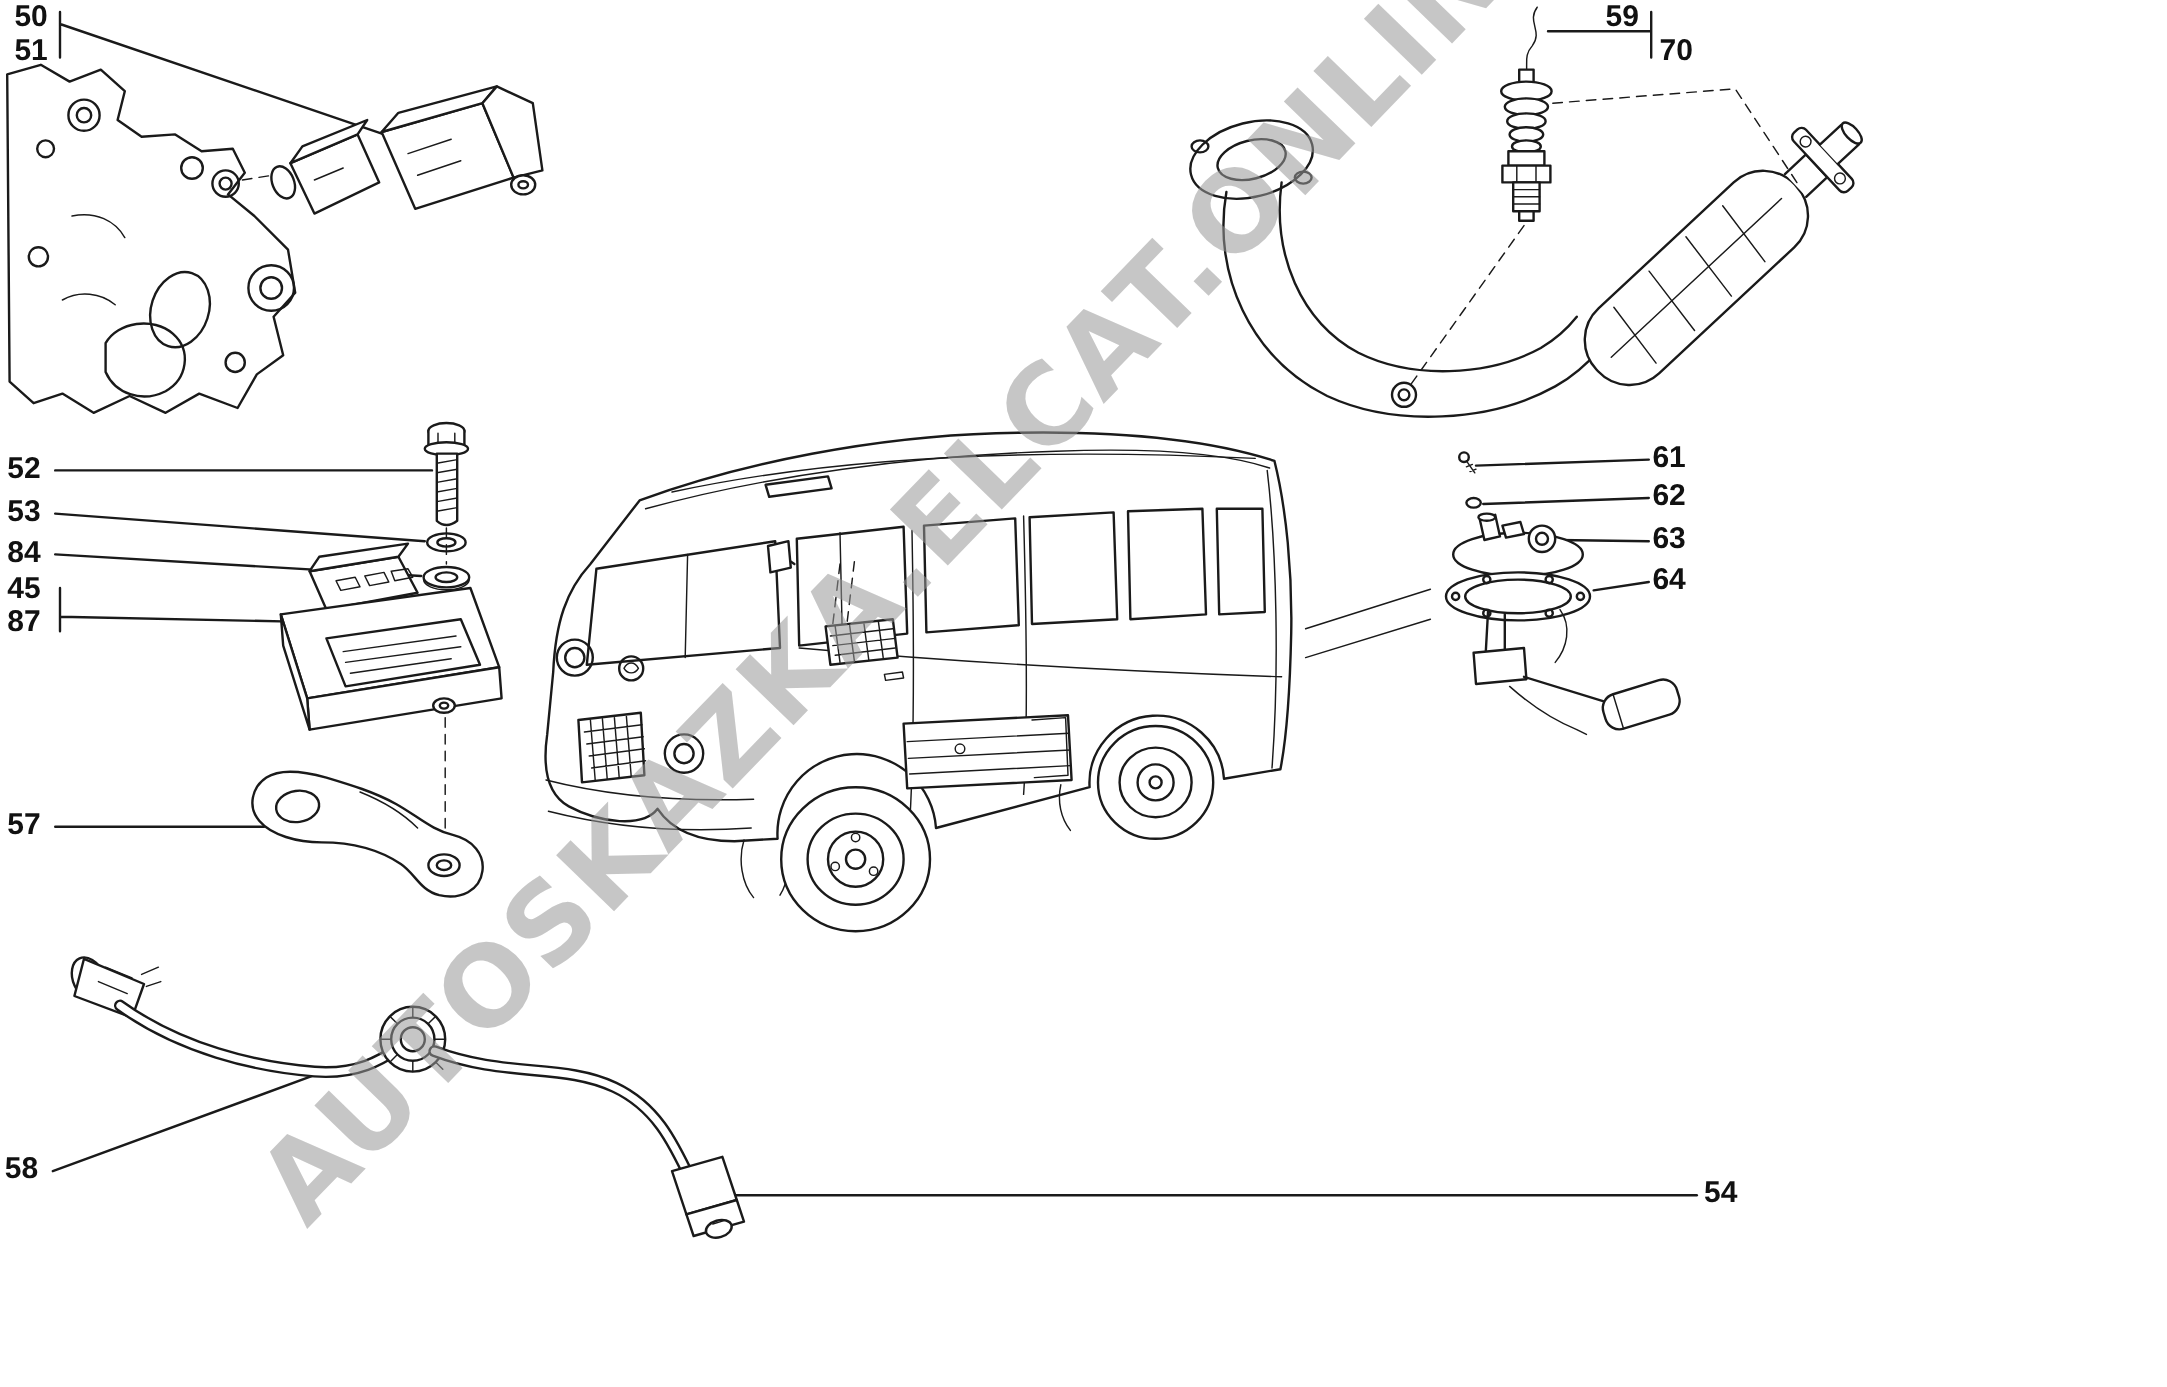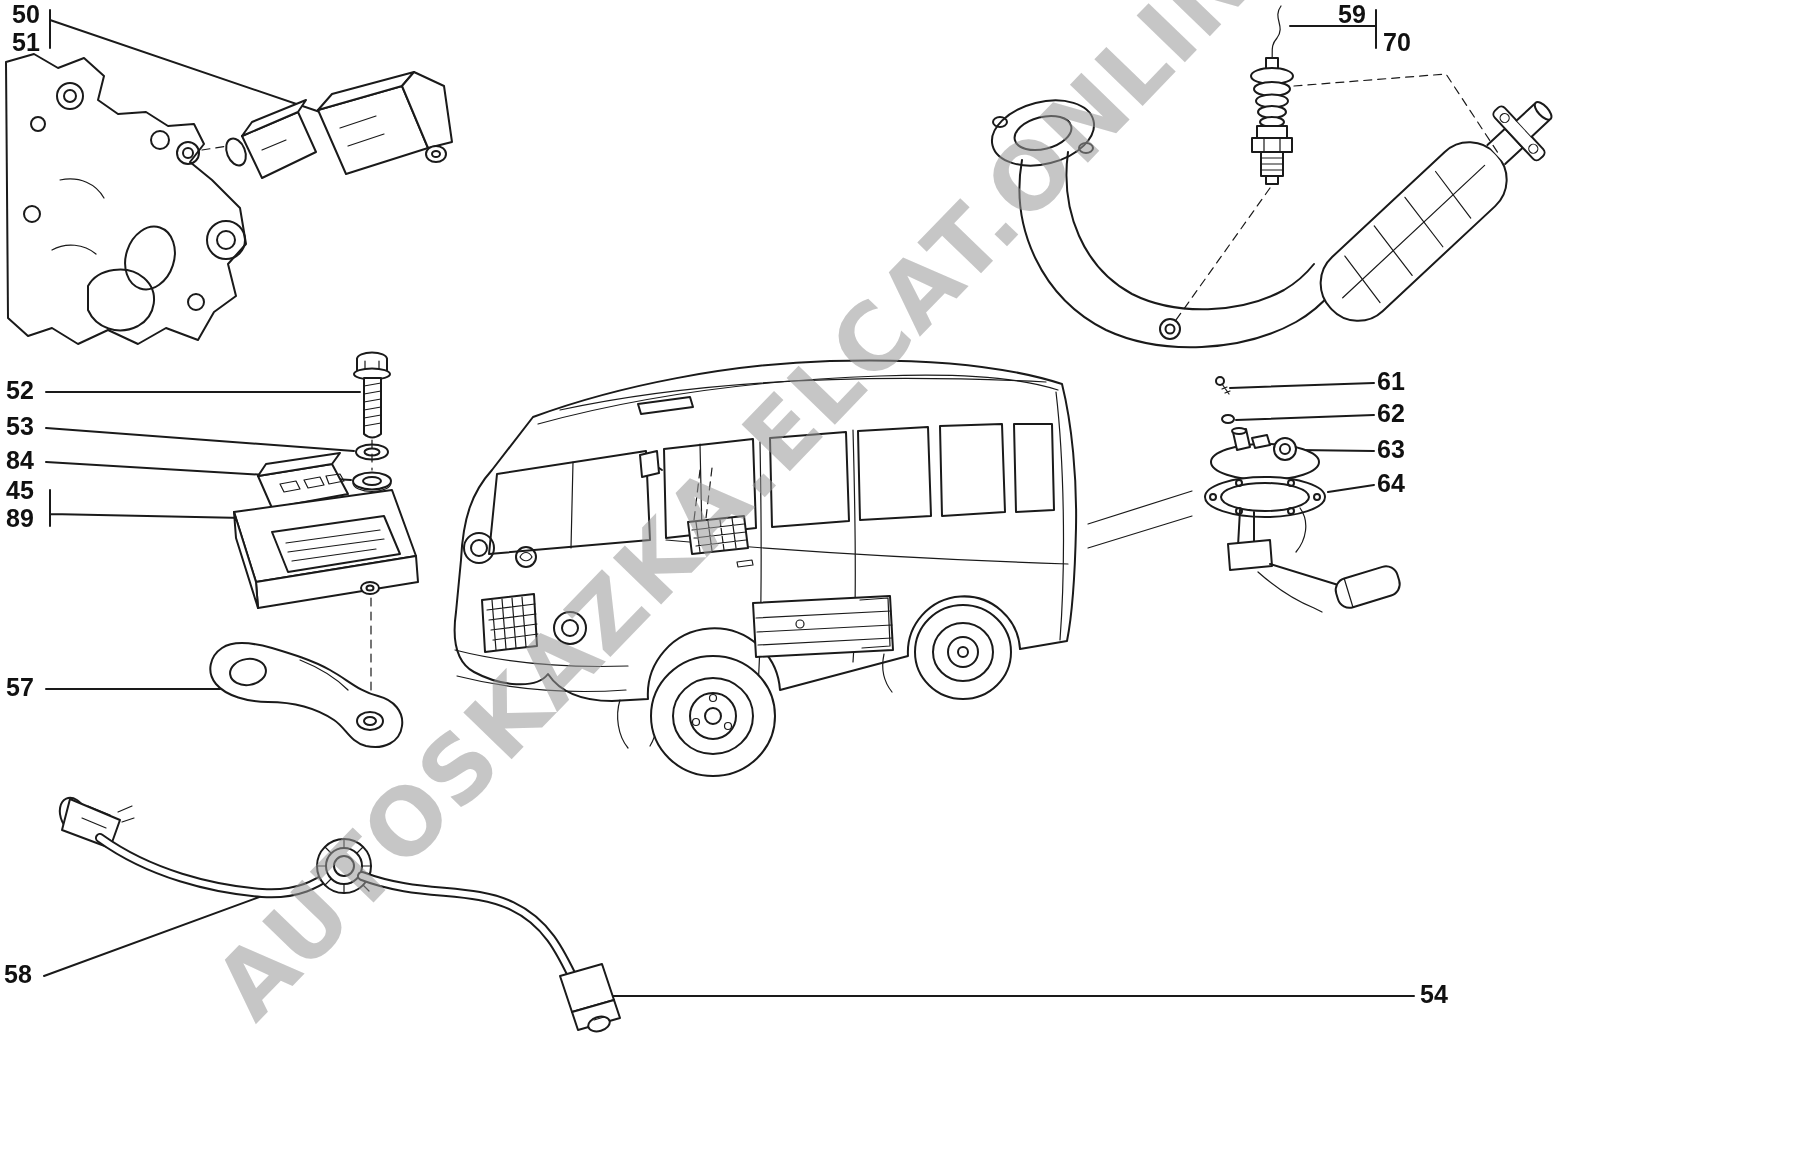--- a/index.html
+++ b/index.html
@@ -289,21 +289,21 @@
 </svg>
 
 <div class="watermark">AUTOSKAZKA.ELCAT.ONLINE</div>
 
 <div class="callout" style="left:12px;top:2px">50</div>
 <div class="callout" style="left:12px;top:30px">51</div>
 <div class="callout" style="left:6px;top:378px">52</div>
 <div class="callout" style="left:6px;top:414px">53</div>
 <div class="callout" style="left:6px;top:448px">84</div>
 <div class="callout" style="left:6px;top:478px">45</div>
-<div class="callout" style="left:6px;top:506px">89</div>
+<div class="callout" style="left:6px;top:506px">87</div>
 <div class="callout" style="left:6px;top:675px">57</div>
 <div class="callout" style="left:4px;top:962px">58</div>
 <div class="callout" style="left:1338px;top:2px">59</div>
 <div class="callout" style="left:1383px;top:30px">70</div>
 <div class="callout" style="left:1377px;top:369px">61</div>
 <div class="callout" style="left:1377px;top:401px">62</div>
 <div class="callout" style="left:1377px;top:437px">63</div>
 <div class="callout" style="left:1377px;top:471px">64</div>
 <div class="callout" style="left:1420px;top:982px">54</div>
 

